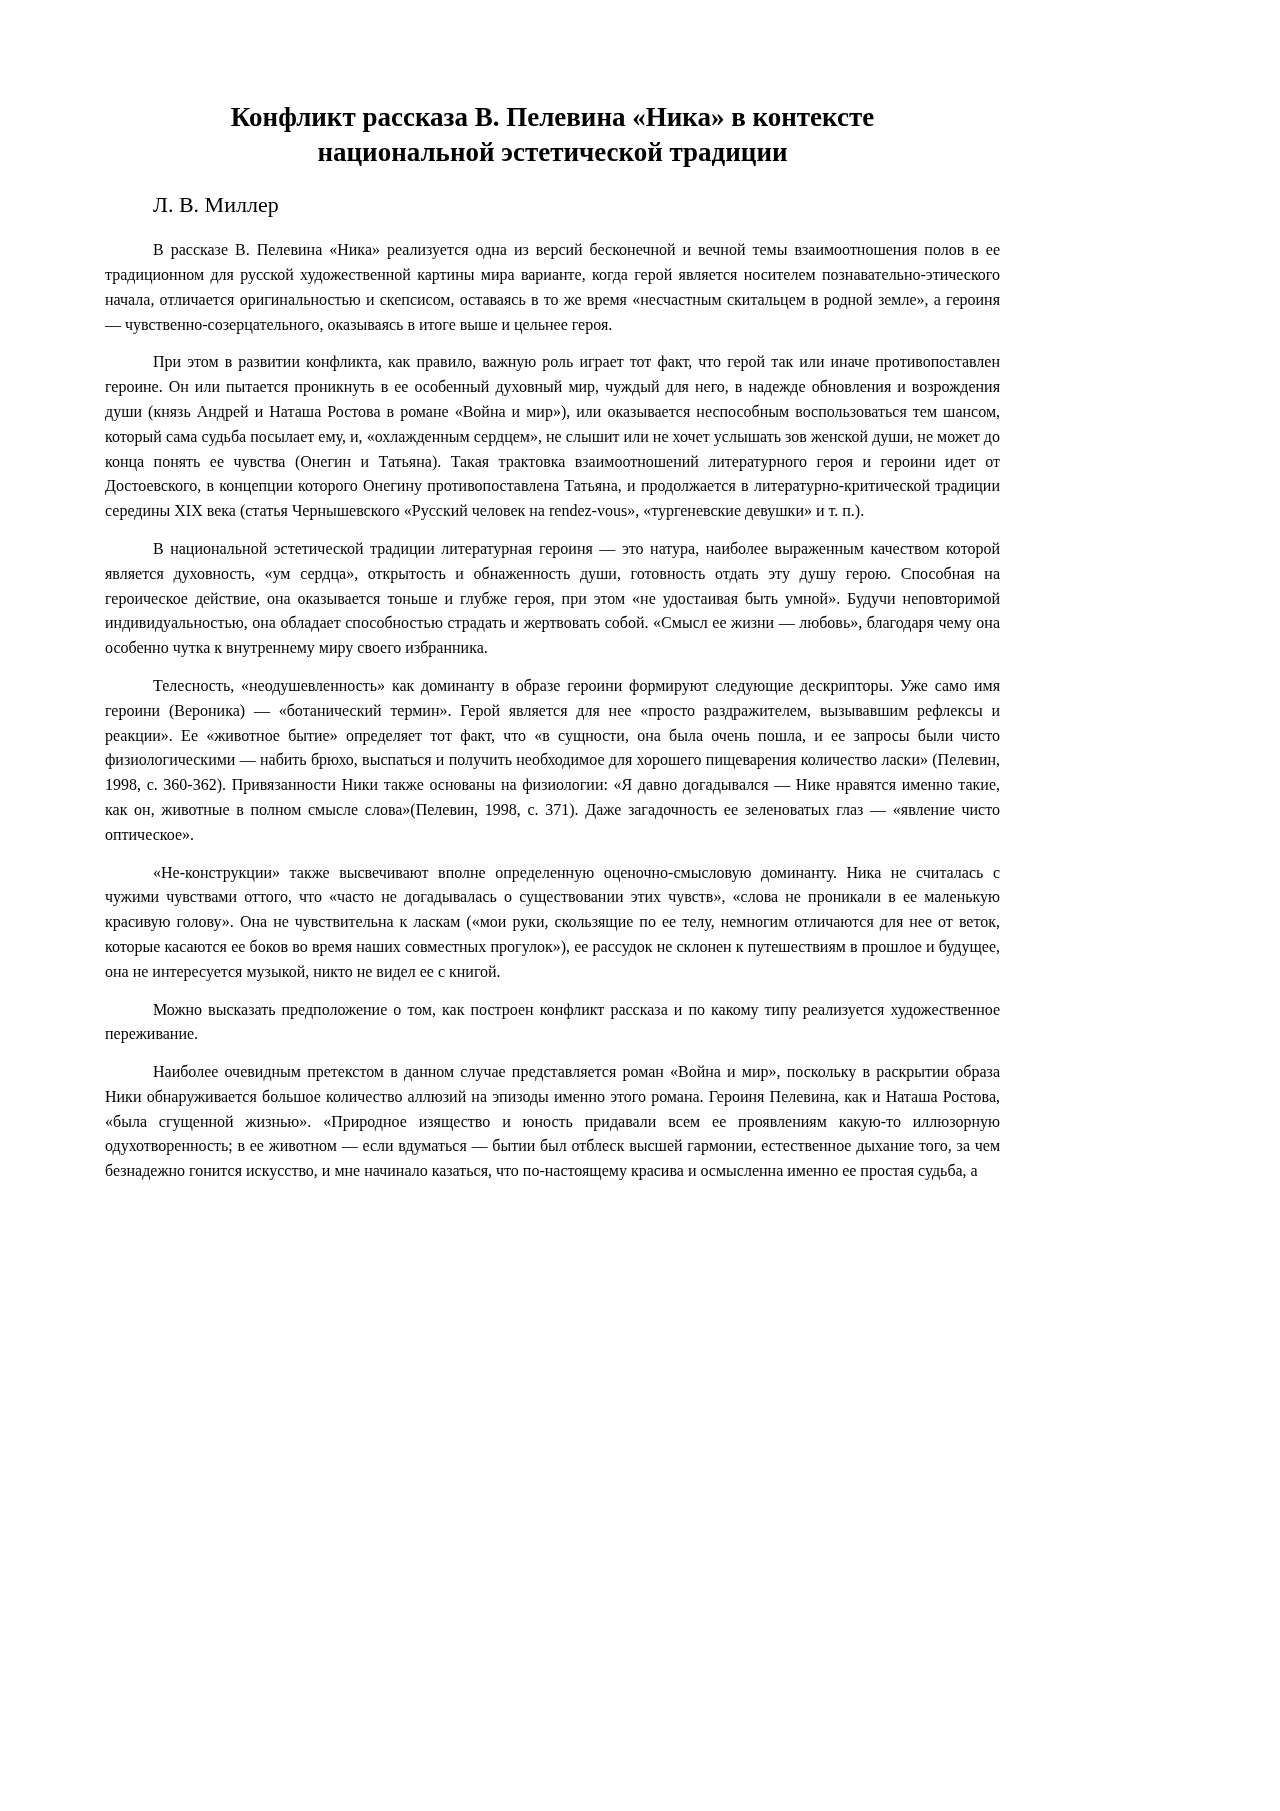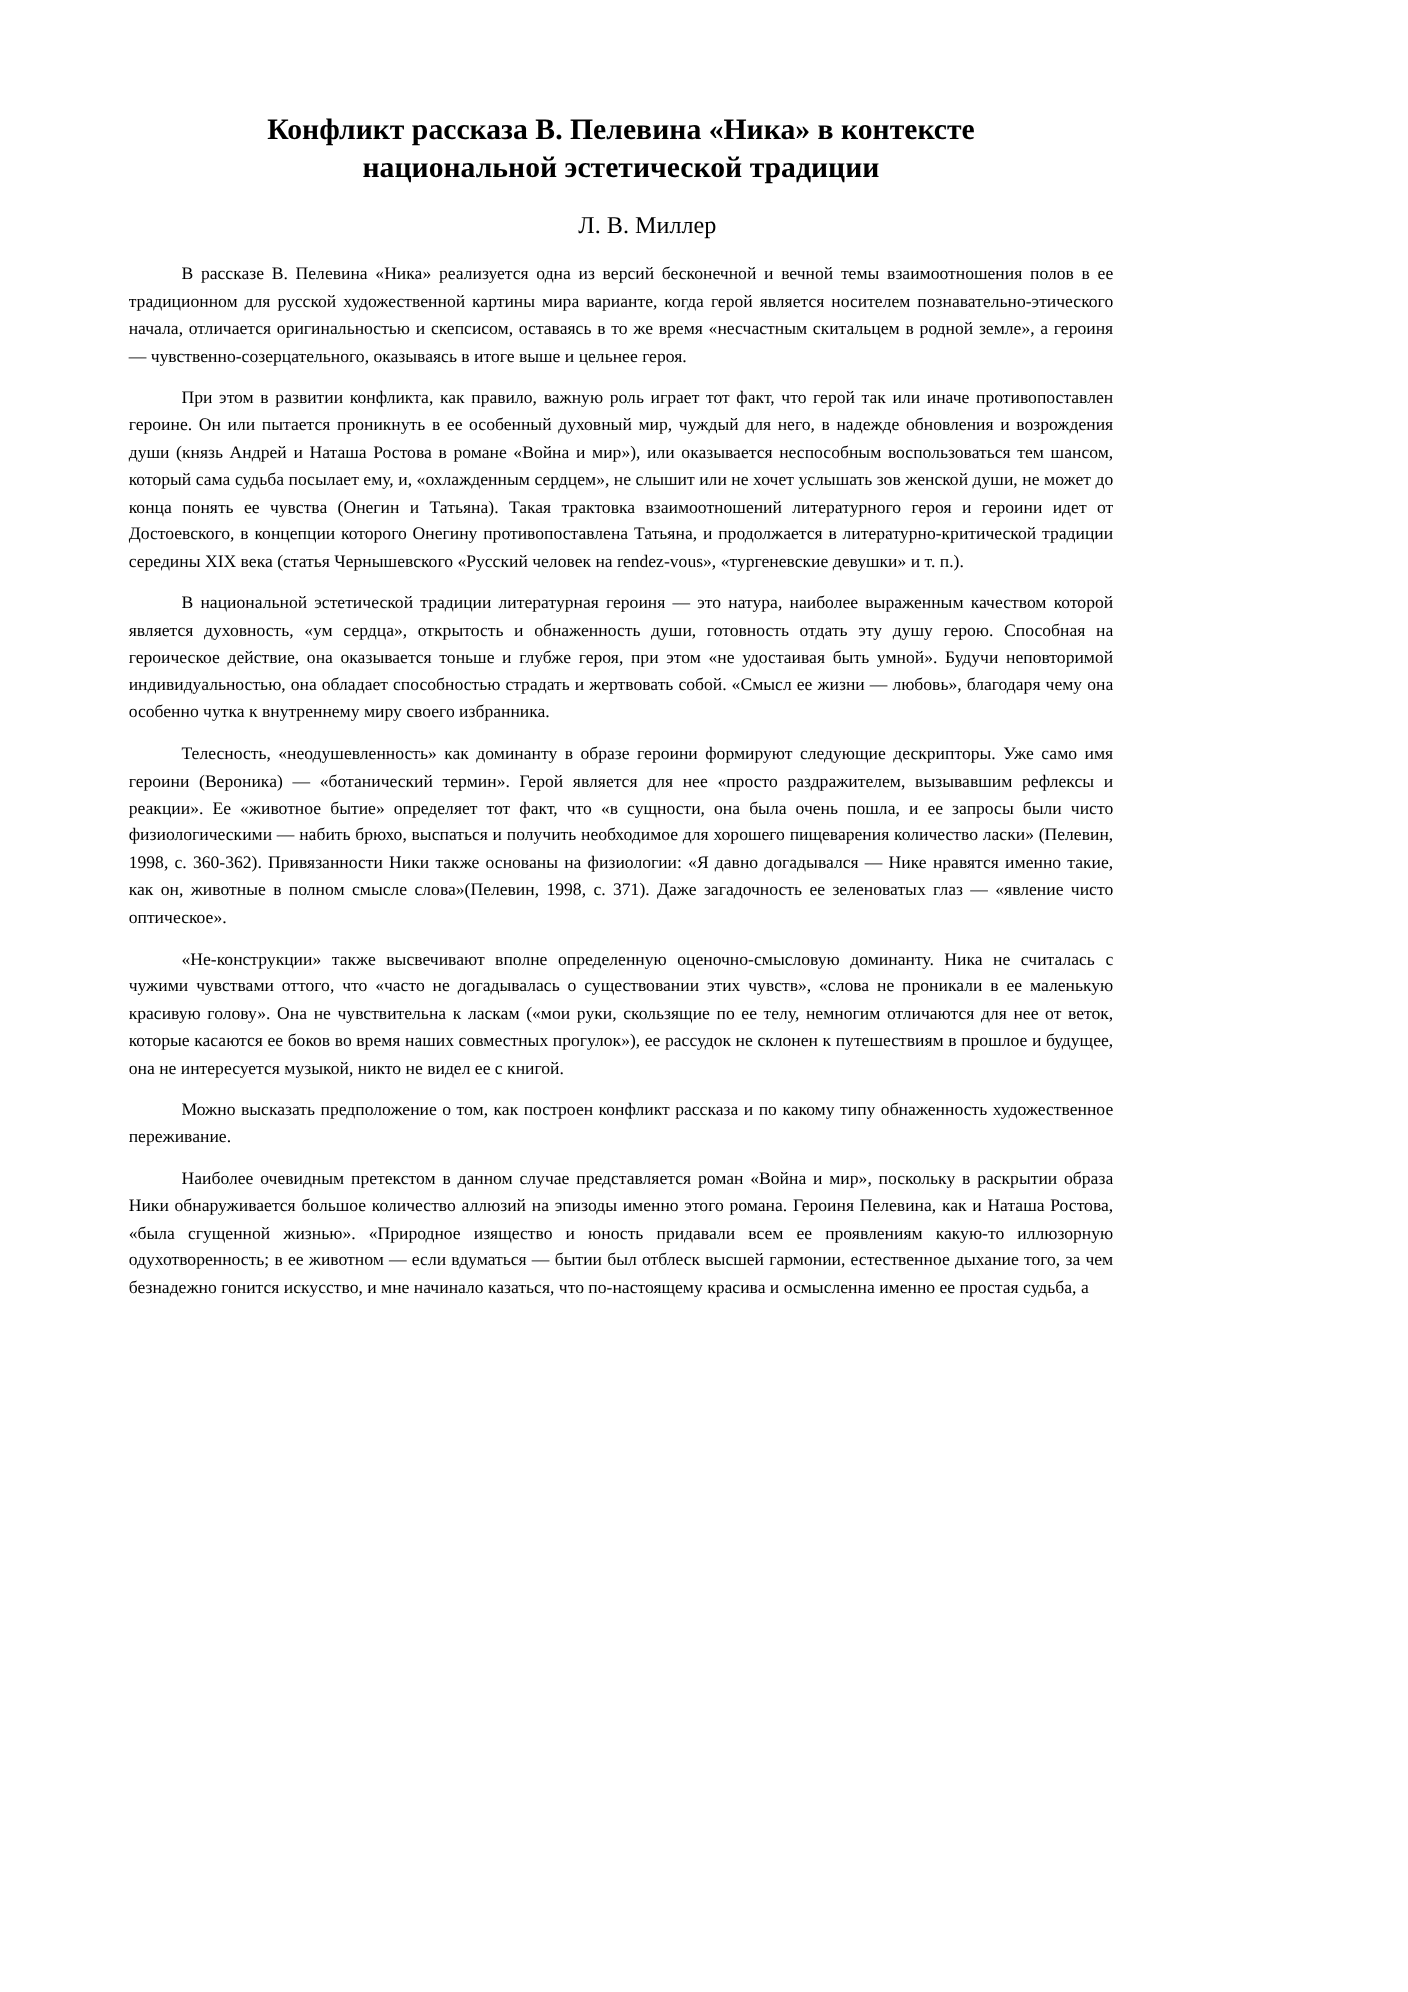--- a/index.html
+++ b/index.html
@@ -13,37 +13,36 @@
   .page {
     position: relative;
     width: 1280px;
     height: 1811px;
     margin: 0 auto;
     background: #ffffff;
     overflow: hidden;
   }
   .content {
     position: absolute;
-    left: 117px;
+    left: 105px;
     top: 100px;
     width: 895px;
   }
   .doc-title {
     font-size: 27px;
     font-weight: bold;
     text-align: center;
     line-height: 1.3;
     margin: 0 auto 22px auto;
     max-width: 760px;
   }
   .author {
     font-size: 22px;
     text-indent: 48px;
     margin-bottom: 20px;
-    text-align: center;
   }
   .body-par {
     font-size: 16px;
     line-height: 1.55;
     text-align: justify;
     text-indent: 48px;
     margin-bottom: 13px;
   }
 </style>
 </head>
@@ -51,16 +50,16 @@
 
 <div class="page">
   <div class="content">
     <h1 class="doc-title">Конфликт рассказа В. Пелевина «Ника» в контексте национальной эстетической традиции</h1>
     <p class="author">Л. В. Миллер</p>
     <p class="body-par">В рассказе В. Пелевина «Ника» реализуется одна из версий бесконечной и вечной темы взаимоотношения полов в ее традиционном для русской художественной картины мира варианте, когда герой является носителем познавательно-этического начала, отличается оригинальностью и скепсисом, оставаясь в то же время «несчастным скитальцем в родной земле», а героиня — чувственно-созерцательного, оказываясь в итоге выше и цельнее героя.</p>
     <p class="body-par">При этом в развитии конфликта, как правило, важную роль играет тот факт, что герой так или иначе противопоставлен героине. Он или пытается проникнуть в ее особенный духовный мир, чуждый для него, в надежде обновления и возрождения души (князь Андрей и Наташа Ростова в романе «Война и мир»), или оказывается неспособным воспользоваться тем шансом, который сама судьба посылает ему, и, «охлажденным сердцем», не слышит или не хочет услышать зов женской души, не может до конца понять ее чувства (Онегин и Татьяна). Такая трактовка взаимоотношений литературного героя и героини идет от Достоевского, в концепции которого Онегину противопоставлена Татьяна, и продолжается в литературно-критической традиции середины XIX века (статья Чернышевского «Русский человек на rendez-vous», «тургеневские девушки» и т. п.).</p>
     <p class="body-par">В национальной эстетической традиции литературная героиня — это натура, наиболее выраженным качеством которой является духовность, «ум сердца», открытость и обнаженность души, готовность отдать эту душу герою. Способная на героическое действие, она оказывается тоньше и глубже героя, при этом «не удостаивая быть умной». Будучи неповторимой индивидуальностью, она обладает способностью страдать и жертвовать собой. «Смысл ее жизни — любовь», благодаря чему она особенно чутка к внутреннему миру своего избранника.</p>
     <p class="body-par">Телесность, «неодушевленность» как доминанту в образе героини формируют следующие дескрипторы. Уже само имя героини (Вероника) — «ботанический термин». Герой является для нее «просто раздражителем, вызывавшим рефлексы и реакции». Ее «животное бытие» определяет тот факт, что «в сущности, она была очень пошла, и ее запросы были чисто физиологическими — набить брюхо, выспаться и получить необходимое для хорошего пищеварения количество ласки» (Пелевин, 1998, с. 360-362). Привязанности Ники также основаны на физиологии: «Я давно догадывался — Нике нравятся именно такие, как он, животные в полном смысле слова»(Пелевин, 1998, с. 371). Даже загадочность ее зеленоватых глаз — «явление чисто оптическое».</p>
     <p class="body-par">«Не-конструкции» также высвечивают вполне определенную оценочно-смысловую доминанту. Ника не считалась с чужими чувствами оттого, что «часто не догадывалась о существовании этих чувств», «слова не проникали в ее маленькую красивую голову». Она не чувствительна к ласкам («мои руки, скользящие по ее телу, немногим отличаются для нее от веток, которые касаются ее боков во время наших совместных прогулок»), ее рассудок не склонен к путешествиям в прошлое и будущее, она не интересуется музыкой, никто не видел ее с книгой.</p>
-    <p class="body-par">Можно высказать предположение о том, как построен конфликт рассказа и по какому типу обнаженность художественное переживание.</p>
+    <p class="body-par">Можно высказать предположение о том, как построен конфликт рассказа и по какому типу реализуется художественное переживание.</p>
     <p class="body-par">Наиболее очевидным претекстом в данном случае представляется роман «Война и мир», поскольку в раскрытии образа Ники обнаруживается большое количество аллюзий на эпизоды именно этого романа. Героиня Пелевина, как и Наташа Ростова, «была сгущенной жизнью». «Природное изящество и юность придавали всем ее проявлениям какую-то иллюзорную одухотворенность; в ее животном — если вдуматься — бытии был отблеск высшей гармонии, естественное дыхание того, за чем безнадежно гонится искусство, и мне начинало казаться, что по-настоящему красива и осмысленна именно ее простая судьба, а</p>
   </div>
 </div>
 
 </body></html>

